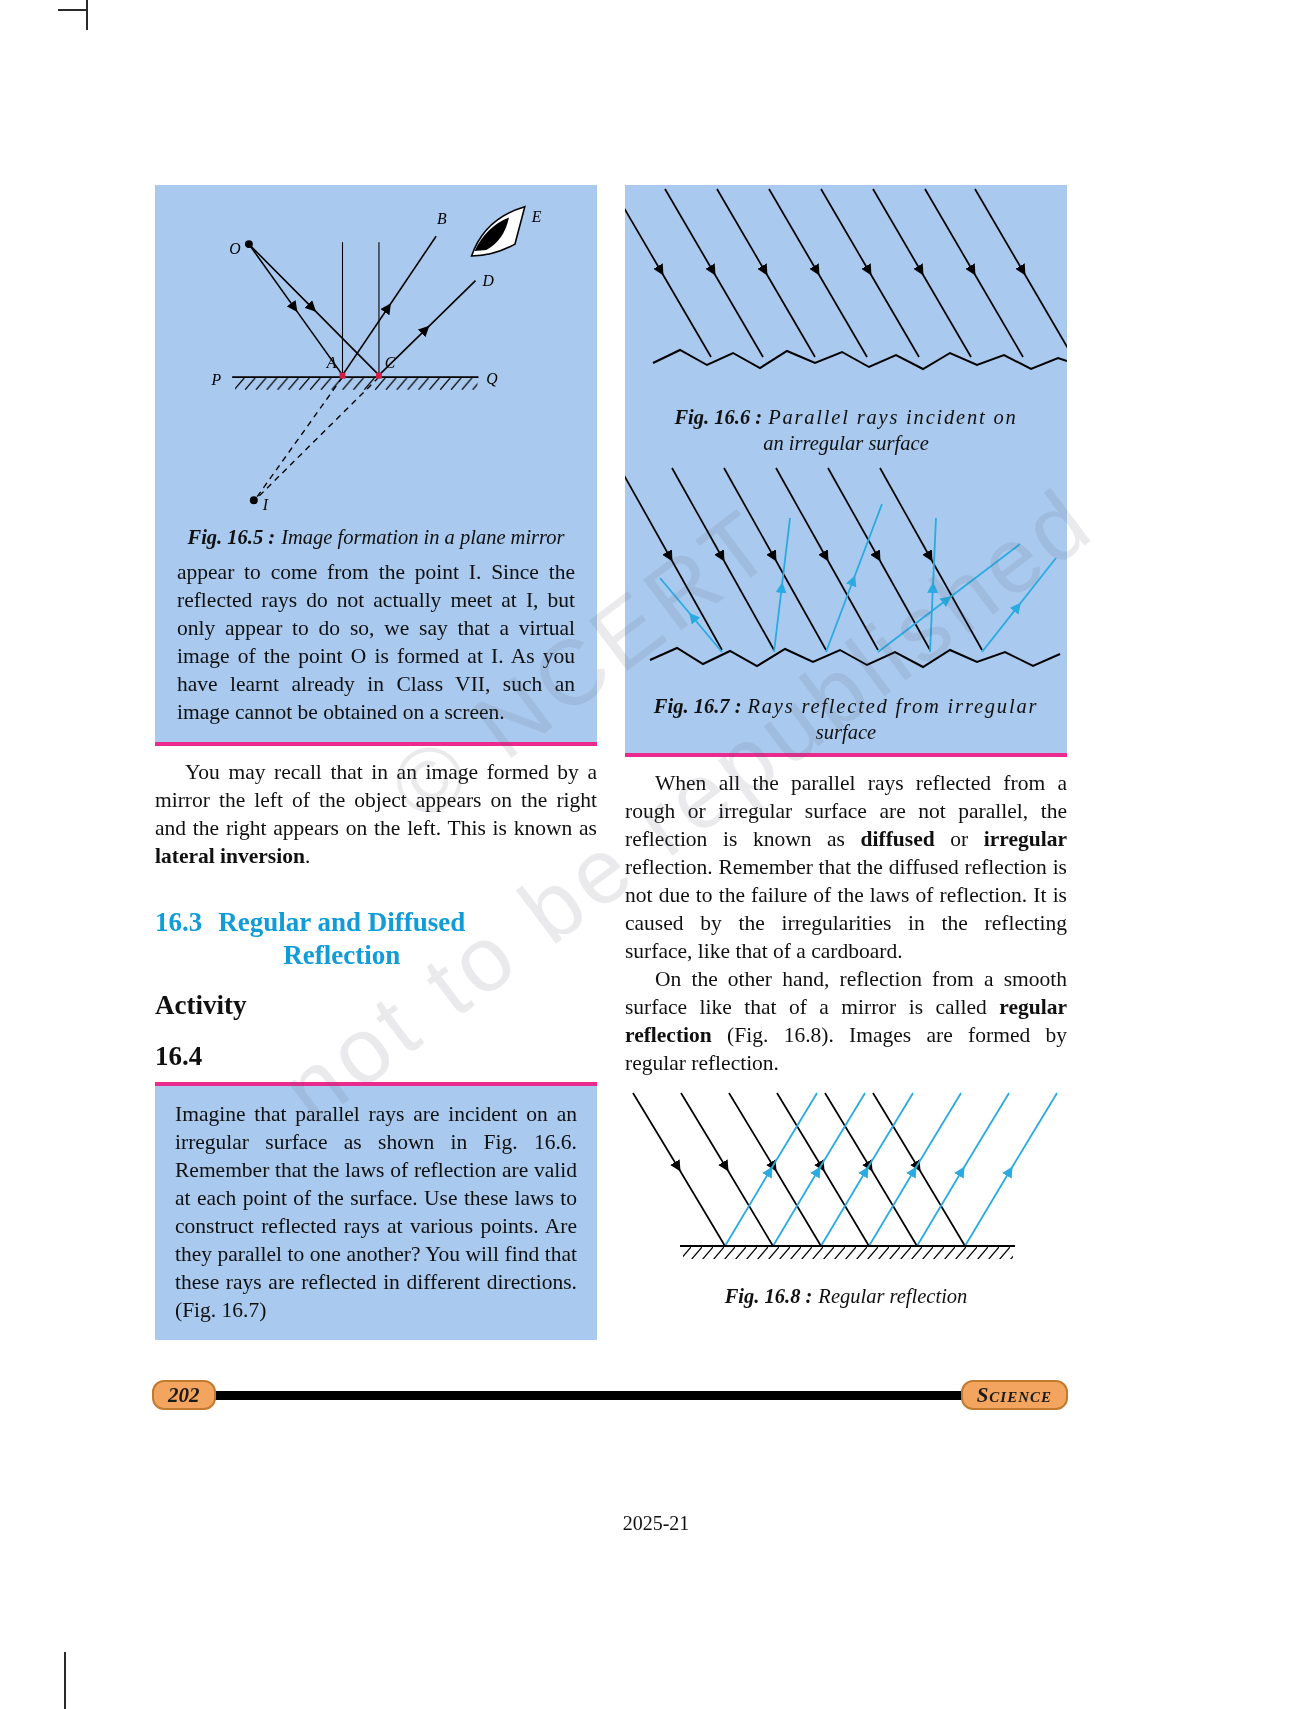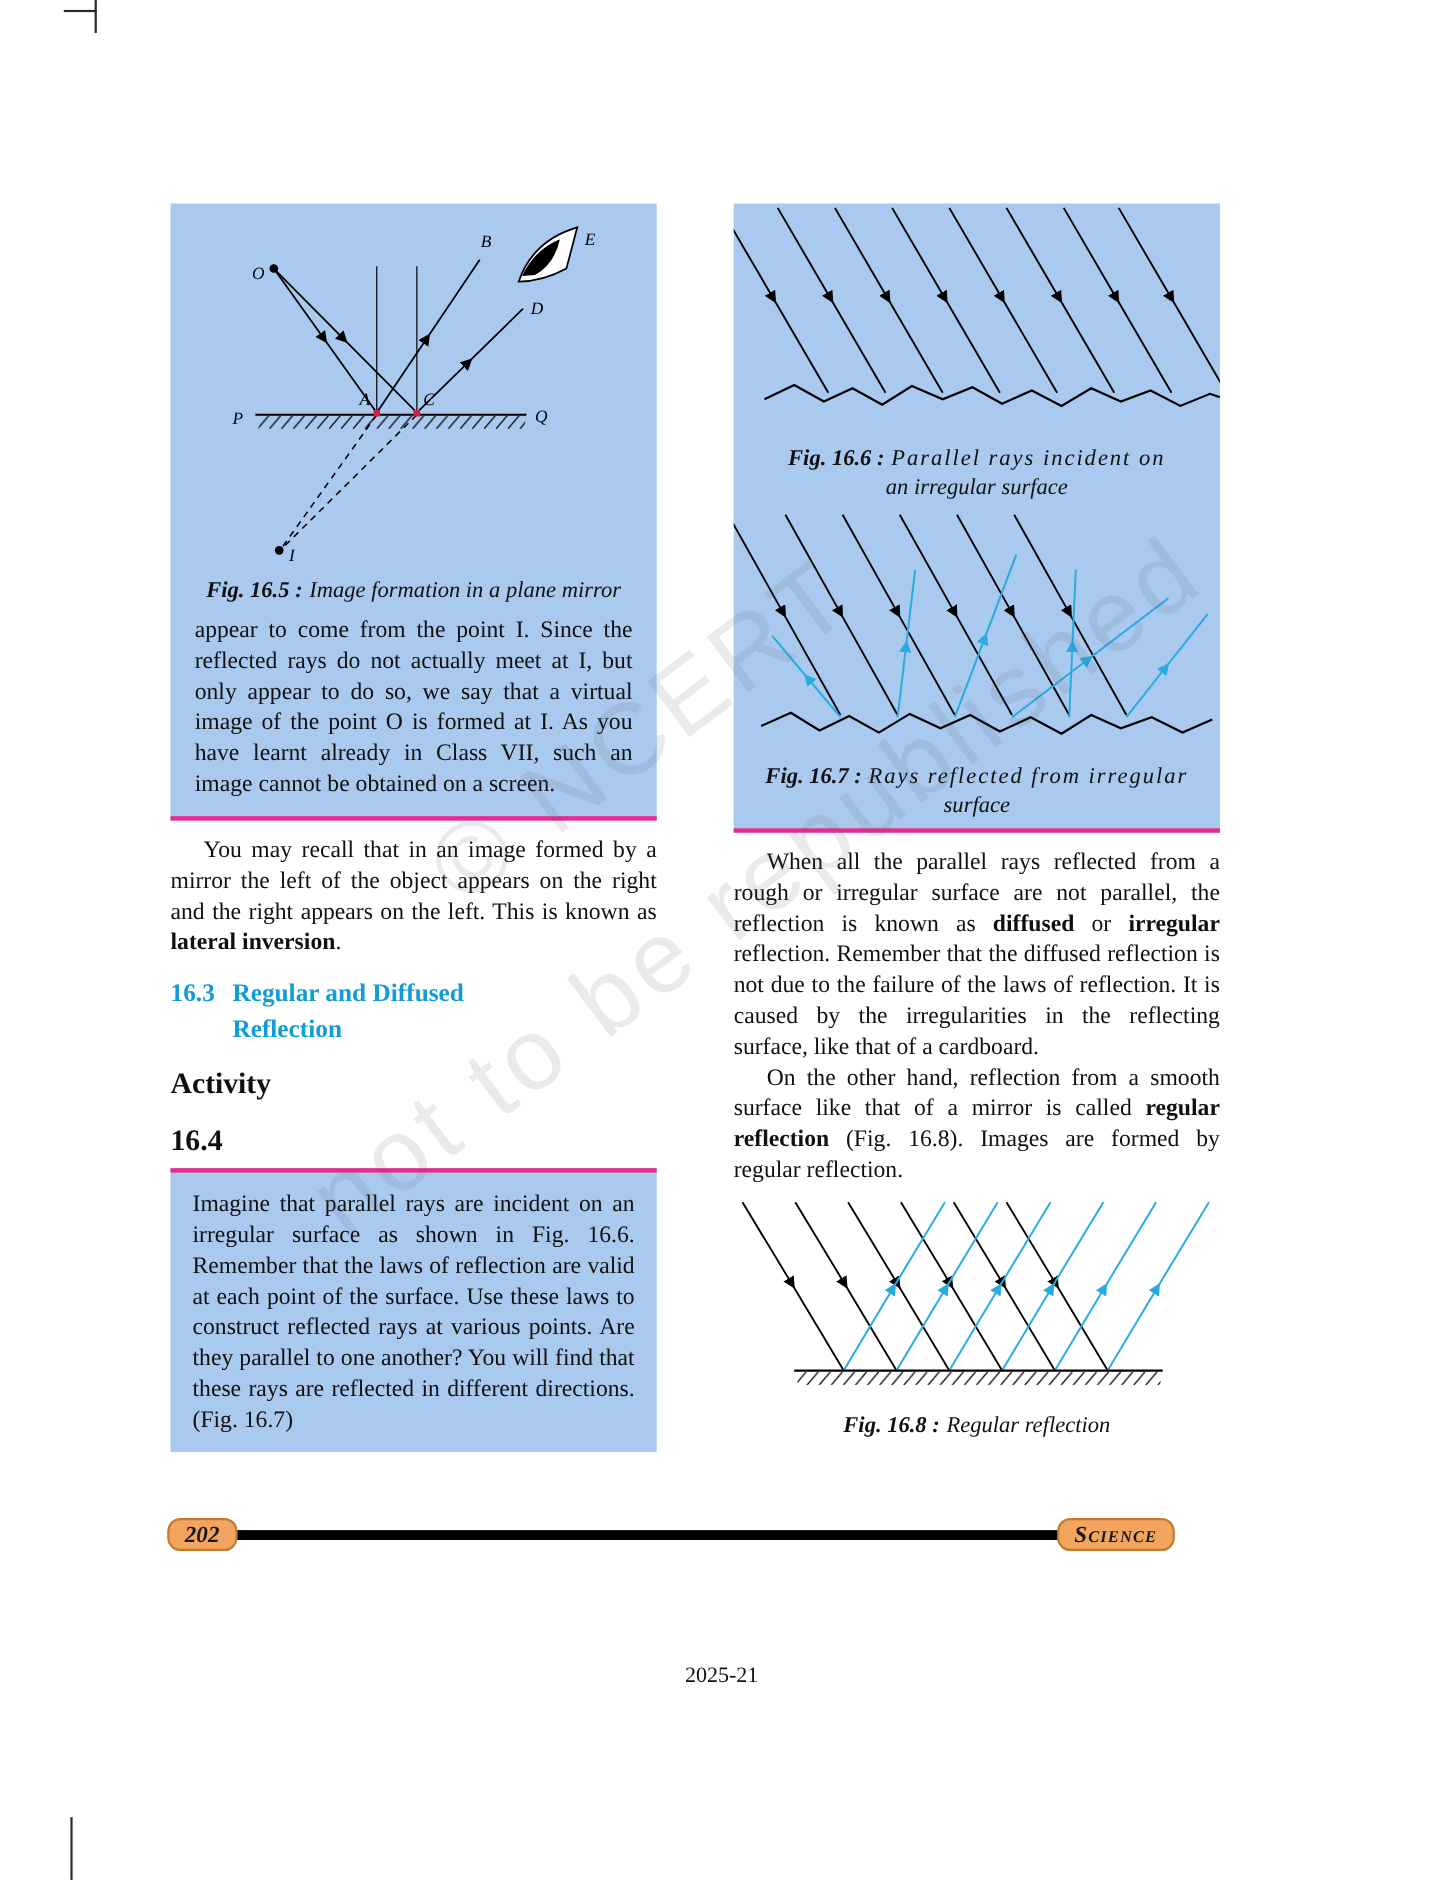--- a/index.html
+++ b/index.html
@@ -13,40 +13,40 @@
 
   
   .mark { position:absolute; background:#2a2a2a; }
   .mark-tl-v { left:86px; top:0; width:2px; height:30px; }
   .mark-tl-h { left:58px; top:9px; width:30px; height:2px; }
   .mark-bl-v { left:64px; top:1652px; width:2px; height:57px; }
 
   
   .col { position:absolute; top:185px; width:442px; }
   .col-left  { left:155px; }
-  .col-right { left:625px;margin-left:42px; }
+  .col-right { left:625px; }
 
   
   .panel { background:#a9c9ee; }
   .rule-bottom { border-bottom:4px solid #ea2a8e; }
   .rule-top    { border-top:4px solid #ea2a8e; }
 
   
   .body { font-size:21.5px; line-height:28px; text-align:justify; }
   .indent1 { text-indent:30px; }
   .boxed-para { padding:0 22px 16px 22px; }
   p.gap { margin-top:12px; }
 
   .caption { text-align:center; font-style:italic; font-size:20.5px; line-height:26px; padding:4px 10px 8px; }
   .cap-label { font-weight:bold; font-style:italic; margin-right:6px; }
   .spread { letter-spacing:1.8px; }
 
   h2.section {
-    color:#0f9cd8; font-size:23px; line-height:33px; font-weight:bold;
-    display:flex; gap:16px; margin:16px 0 0 0;
+    color:#0f9cd8; font-size:27px; line-height:33px; font-weight:bold;
+    display:flex; gap:16px; margin:36px 0 0 0;text-align:center;
   }
   h3.activity { font-size:27px; font-weight:bold; margin:18px 0 10px 0; display:flex; gap:20px;flex-direction:column; }
 
   .activity-box { padding:14px 20px 16px 20px; }
 
   svg { display:block; font-family:"Liberation Serif", serif; }
   .fl { font-style:italic; font-size:16px; fill:#000; }
 
   
   .fig8-wrap { margin-top:14px; }

